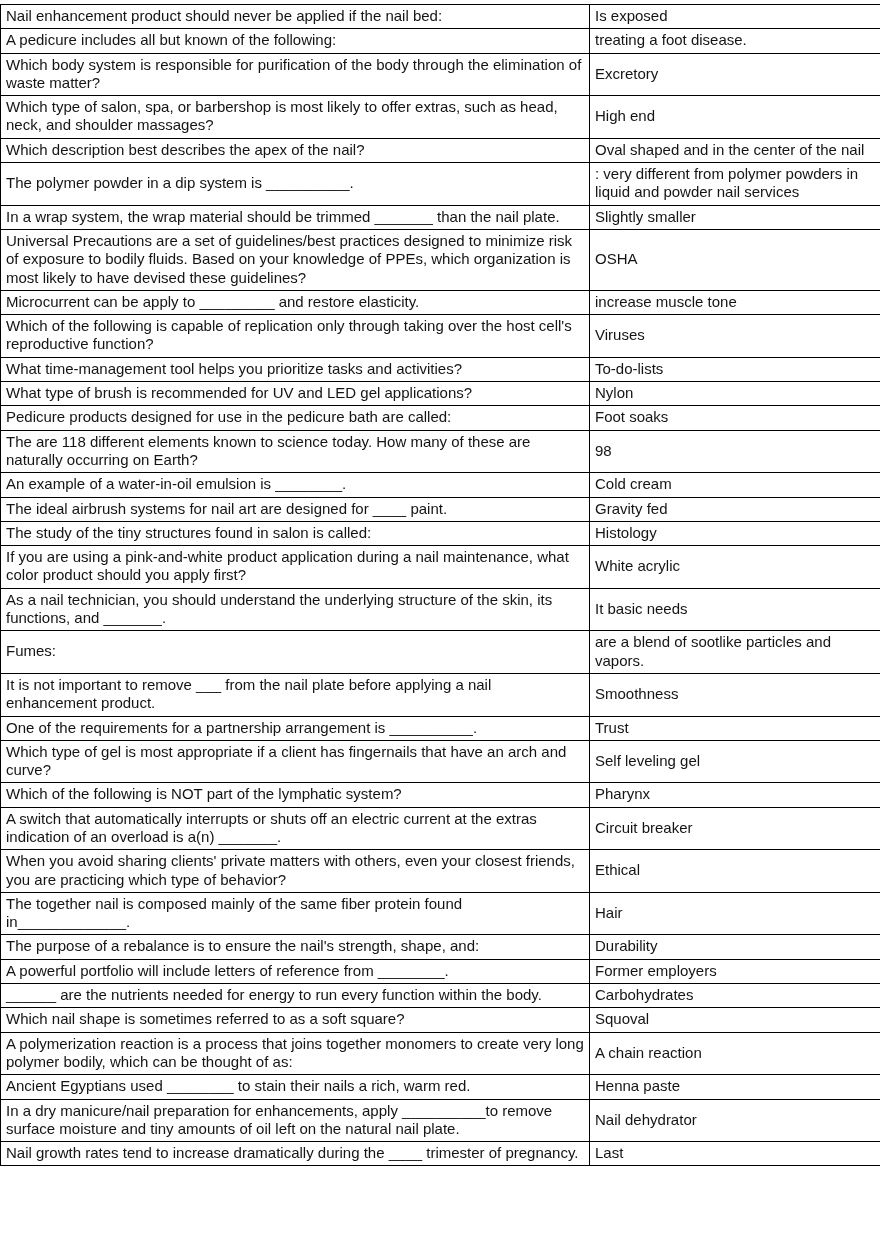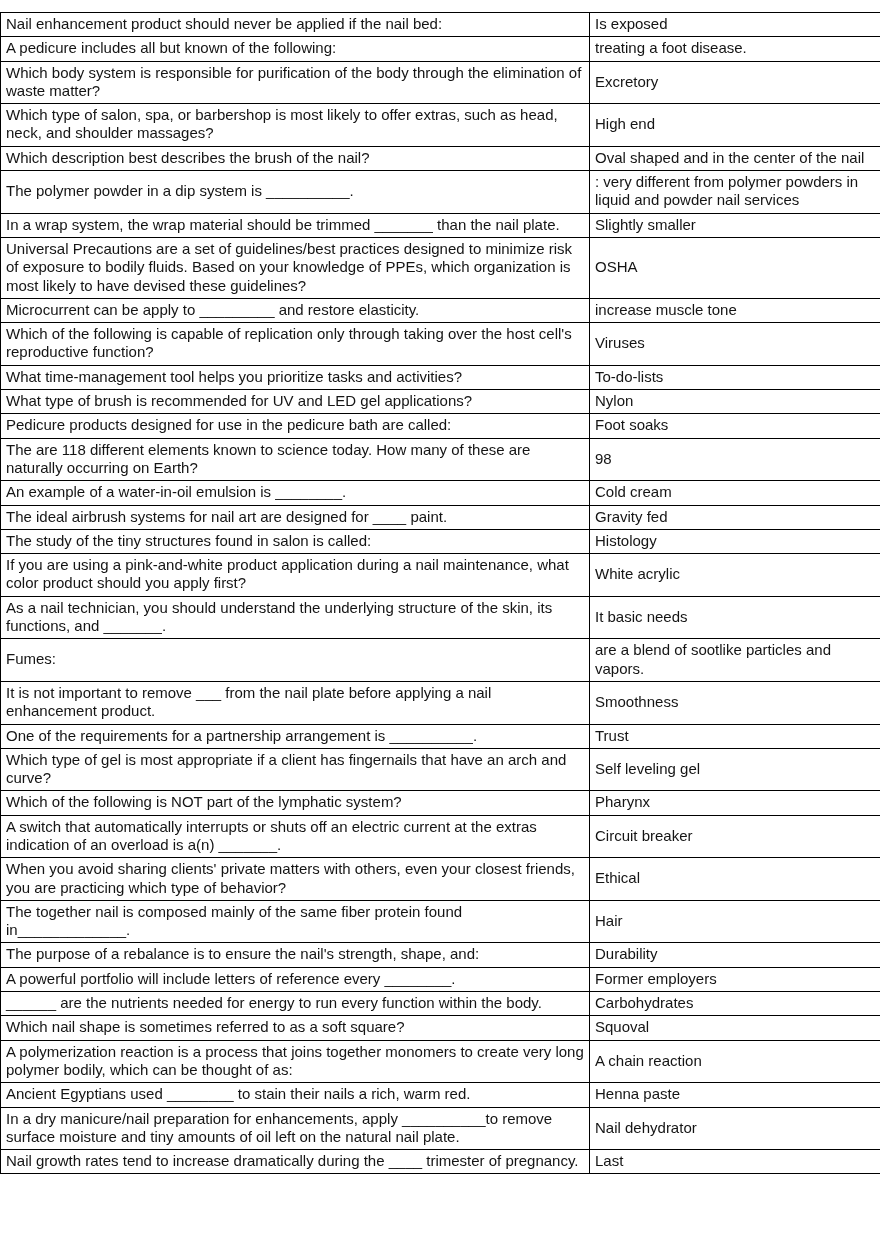--- a/index.html
+++ b/index.html
@@ -7,21 +7,21 @@
     padding: 0;
     background: var(--bg-color, #ffffff);
   }
   body {
     width: 880px;
     font-family: "Liberation Sans", "DejaVu Sans", sans-serif;
   }
   .page {
     width: 880px;
     box-sizing: border-box;
-    padding-top: 12px;
+    padding-top: 4px;
   }
   table.qa-table {
     width: 879px;
     border-collapse: collapse;
     table-layout: fixed;
     border: 1px solid var(--border-color, #000);
   }
   table.qa-table td {
     border: 1.5px solid var(--border-color, #000);
     font-size: 15px;
@@ -51,21 +51,21 @@
         </tr>
         <tr>
           <td class="q">Which body system is responsible for purification of the body through the elimination of waste matter?</td>
           <td class="a">Excretory</td>
         </tr>
         <tr>
           <td class="q">Which type of salon, spa, or barbershop is most likely to offer extras, such as head, neck, and shoulder massages?</td>
           <td class="a">High end</td>
         </tr>
         <tr>
-          <td class="q">Which description best describes the brush of the nail?</td>
+          <td class="q">Which description best describes the apex of the nail?</td>
           <td class="a">Oval shaped and in the center of the nail</td>
         </tr>
         <tr>
           <td class="q">The polymer powder in a dip system is __________.</td>
           <td class="a">: very different from polymer powders in liquid and powder nail services</td>
         </tr>
         <tr>
           <td class="q">In a wrap system, the wrap material should be trimmed _______ than the nail plate.</td>
           <td class="a">Slightly smaller</td>
         </tr>
@@ -147,21 +147,21 @@
         </tr>
         <tr>
           <td class="q">The together nail is composed mainly of the same fiber protein found in_____________.</td>
           <td class="a">Hair</td>
         </tr>
         <tr>
           <td class="q">The purpose of a rebalance is to ensure the nail's strength, shape, and:</td>
           <td class="a">Durability</td>
         </tr>
         <tr>
-          <td class="q">A powerful portfolio will include letters of reference every ________.</td>
+          <td class="q">A powerful portfolio will include letters of reference from ________.</td>
           <td class="a">Former employers</td>
         </tr>
         <tr>
           <td class="q">______ are the nutrients needed for energy to run every function within the body.</td>
           <td class="a">Carbohydrates</td>
         </tr>
         <tr>
           <td class="q">Which nail shape is sometimes referred to as a soft square?</td>
           <td class="a">Squoval</td>
         </tr>

